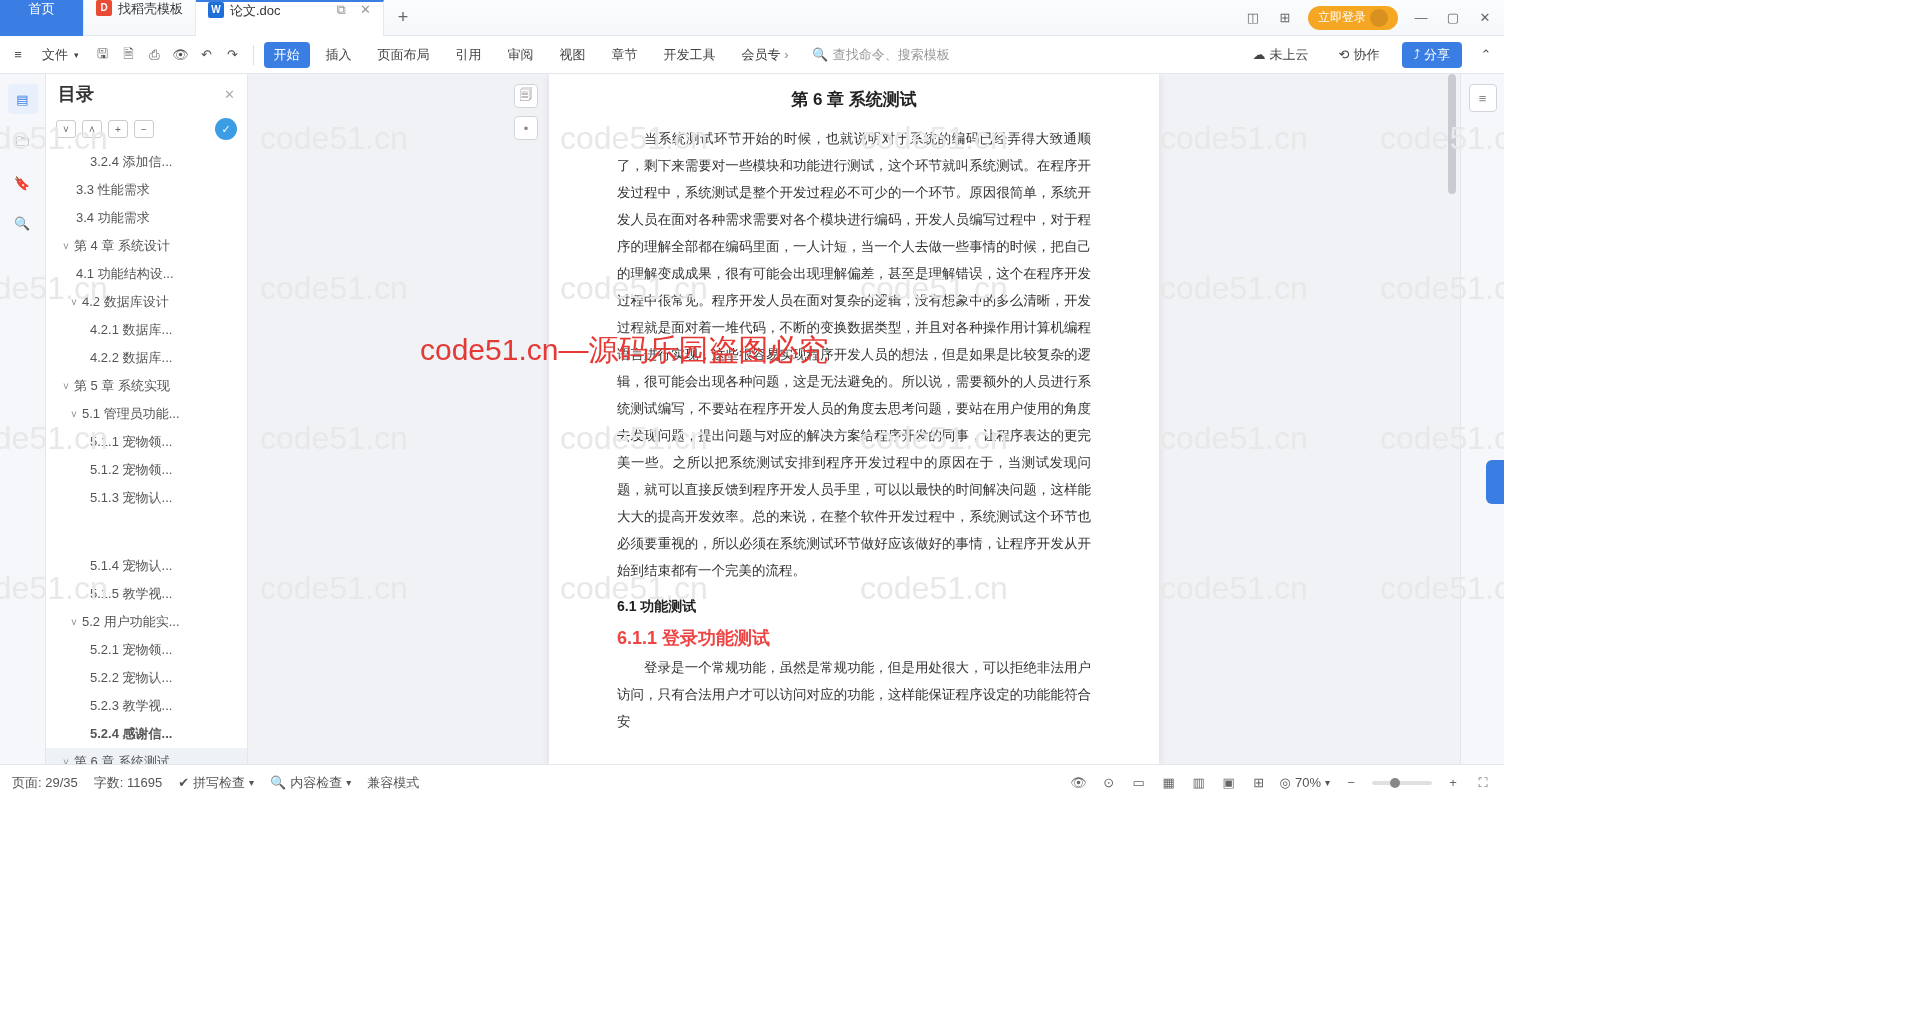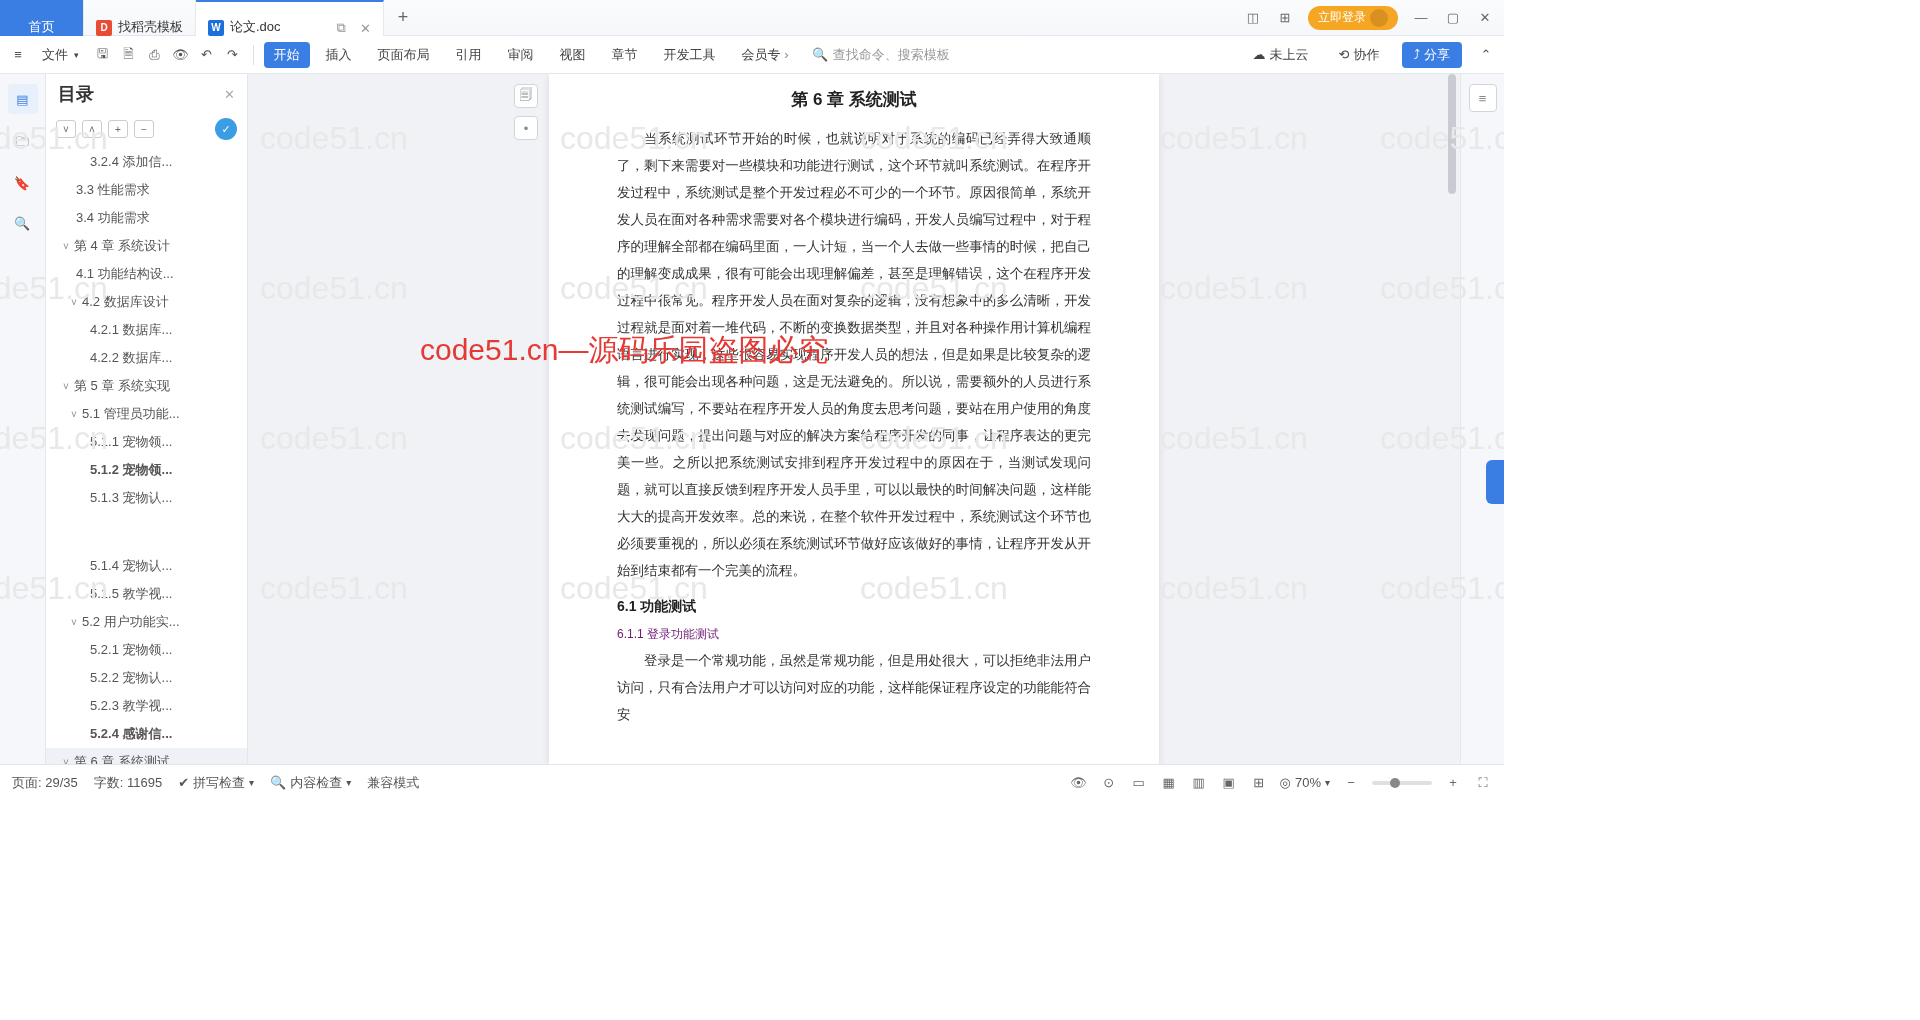--- a/index.html
+++ b/index.html
@@ -1,18 +1,18 @@
 <!DOCTYPE html>
 <html><head>
 <meta charset="utf-8">
 <style>
 *{box-sizing:border-box;margin:0;padding:0;font-family:"Microsoft YaHei","PingFang SC",sans-serif}
 body{width:1504px;height:800px;background:#fff;overflow:hidden;position:relative;color:#333;font-size:13px}
 .titlebar{height:36px;background:linear-gradient(#fbfcfd,#f5f7fa);display:flex;align-items:center;border-bottom:1px solid #e3e6ea}
-.tab{height:36px;display:flex;align-items:flex-end;padding:0 12px;gap:6px;font-size:13px;border-right:1px solid #e8e8e8;cursor:pointer}
+.tab{height:36px;display:flex;align-items:flex-start;padding:0 12px;gap:6px;font-size:13px;border-right:1px solid #e8e8e8;cursor:pointer}
 .tab.home{background:#3b7ee3;color:#fff;width:84px;justify-content:center}
 .tab.active{background:#fff;border-top:2px solid #3b7ee3}
 .tab .icon{width:16px;height:16px;display:inline-flex;align-items:center;justify-content:center;font-size:12px}
 .tab .w-icon{background:#1e6fd9;color:#fff;border-radius:2px;font-weight:bold;font-size:10px}
 .tab .d-icon{background:#e94b35;color:#fff;border-radius:2px;font-weight:bold;font-size:10px}
 .tab-close{color:#999;margin-left:8px}
 .tab-add{padding:0 14px;color:#666;font-size:18px;font-weight:300}
 .winctrls{margin-left:auto;display:flex;align-items:center;gap:14px;padding-right:10px}
 .winbtn{width:18px;height:18px;display:flex;align-items:center;justify-content:center;color:#666;cursor:pointer}
 .login-btn{background:#f5a623;color:#fff;padding:3px 10px;border-radius:12px;font-size:12px;display:flex;align-items:center;gap:4px}
@@ -41,21 +41,21 @@
 .ol-item{padding:5px 8px;font-size:13px;color:#555;cursor:pointer;white-space:nowrap;overflow:hidden;text-overflow:ellipsis;display:flex;align-items:center}
 .ol-item.sel{background:#eef2f7}
 .ol-chev{display:inline-block;width:12px;text-align:center;color:#888;font-size:10px;margin-right:2px}
 .doc-area{flex:1;background:#f0f2f5;position:relative;display:flex;justify-content:center;overflow:hidden}
 .page{width:610px;background:#fff;margin-top:0;box-shadow:0 2px 8px rgba(0,0,0,.1);padding:14px 68px 30px;position:relative}
 .page-ctrl{position:absolute;left:50%;margin-left:-340px;top:10px;display:flex;flex-direction:column;gap:8px}
 .pc-btn{width:24px;height:24px;border:1px solid #d0d5dd;border-radius:4px;background:#fff;display:flex;align-items:center;justify-content:center;color:#888;cursor:pointer}
 .doc-h1{text-align:center;font-size:17px;font-weight:700;margin-bottom:14px;color:#222}
 .doc-p{font-size:13.5px;line-height:2;color:#333;text-indent:2em;text-align:justify}
 .doc-h2{font-size:14px;font-weight:700;margin:14px 0 6px;color:#222}
-.doc-h3{font-size:12px;font-weight:400;margin:10px 0 4px;color:#701a75}
+.doc-h3{font-size:18px;font-weight:700;margin:10px 0 4px;color:#ef4444}
 .wm{position:absolute;color:#e8e8e8;font-size:32px;pointer-events:none;z-index:1}
 .wm-red{position:absolute;color:#e53935;font-size:30px;font-weight:500;pointer-events:none;z-index:3;white-space:nowrap}
 .rightbar{width:44px;background:#f5f7fa;border-left:1px solid #e3e6ea;display:flex;flex-direction:column;align-items:center;padding-top:10px}
 .rb-btn{width:28px;height:28px;border:1px solid #d0d5dd;border-radius:4px;background:#fff;display:flex;align-items:center;justify-content:center;color:#888;cursor:pointer}
 .slider-tab{position:absolute;right:0;top:460px;width:18px;height:44px;background:#3b7ee3;border-radius:6px 0 0 6px;z-index:5}
 .statusbar{height:36px;background:#fff;border-top:1px solid #e3e6ea;display:flex;align-items:center;padding:0 12px;gap:16px;font-size:13px;color:#555}
 .sb-item{display:flex;align-items:center;gap:4px}
 .sb-right{margin-left:auto;display:flex;align-items:center;gap:12px}
 .sb-icon{width:18px;height:18px;display:flex;align-items:center;justify-content:center;color:#666}
 .scrollbar-v{position:absolute;right:2px;top:0;width:10px;height:100%;}
@@ -186,21 +186,21 @@
           <span class="ol-chev">˅</span>
           <span>第 5 章  系统实现</span>
         </div>
         <div class="ol-item" style="padding-left: 22px;">
           <span class="ol-chev">˅</span>
           <span>5.1 管理员功能...</span>
         </div>
         <div class="ol-item" style="padding-left: 44px;">
           <span>5.1.1 宠物领...</span>
         </div>
-        <div class="ol-item" style="padding-left: 44px; font-weight: bold;">
+        <div class="ol-item" style="padding-left: 44px;">
           <span>5.1.2 宠物领...</span>
         </div>
         <div class="ol-item" style="padding-left: 44px; align-items: center;">
           <span>5.1.3 宠物认...</span>
         </div>
         <div class="ol-item" style="padding-left: 44px; margin-top: 40px;">
           <span>5.1.4 宠物认...</span>
         </div>
         <div class="ol-item" style="padding-left: 44px;">
           <span>5.1.5 教学视...</span>

